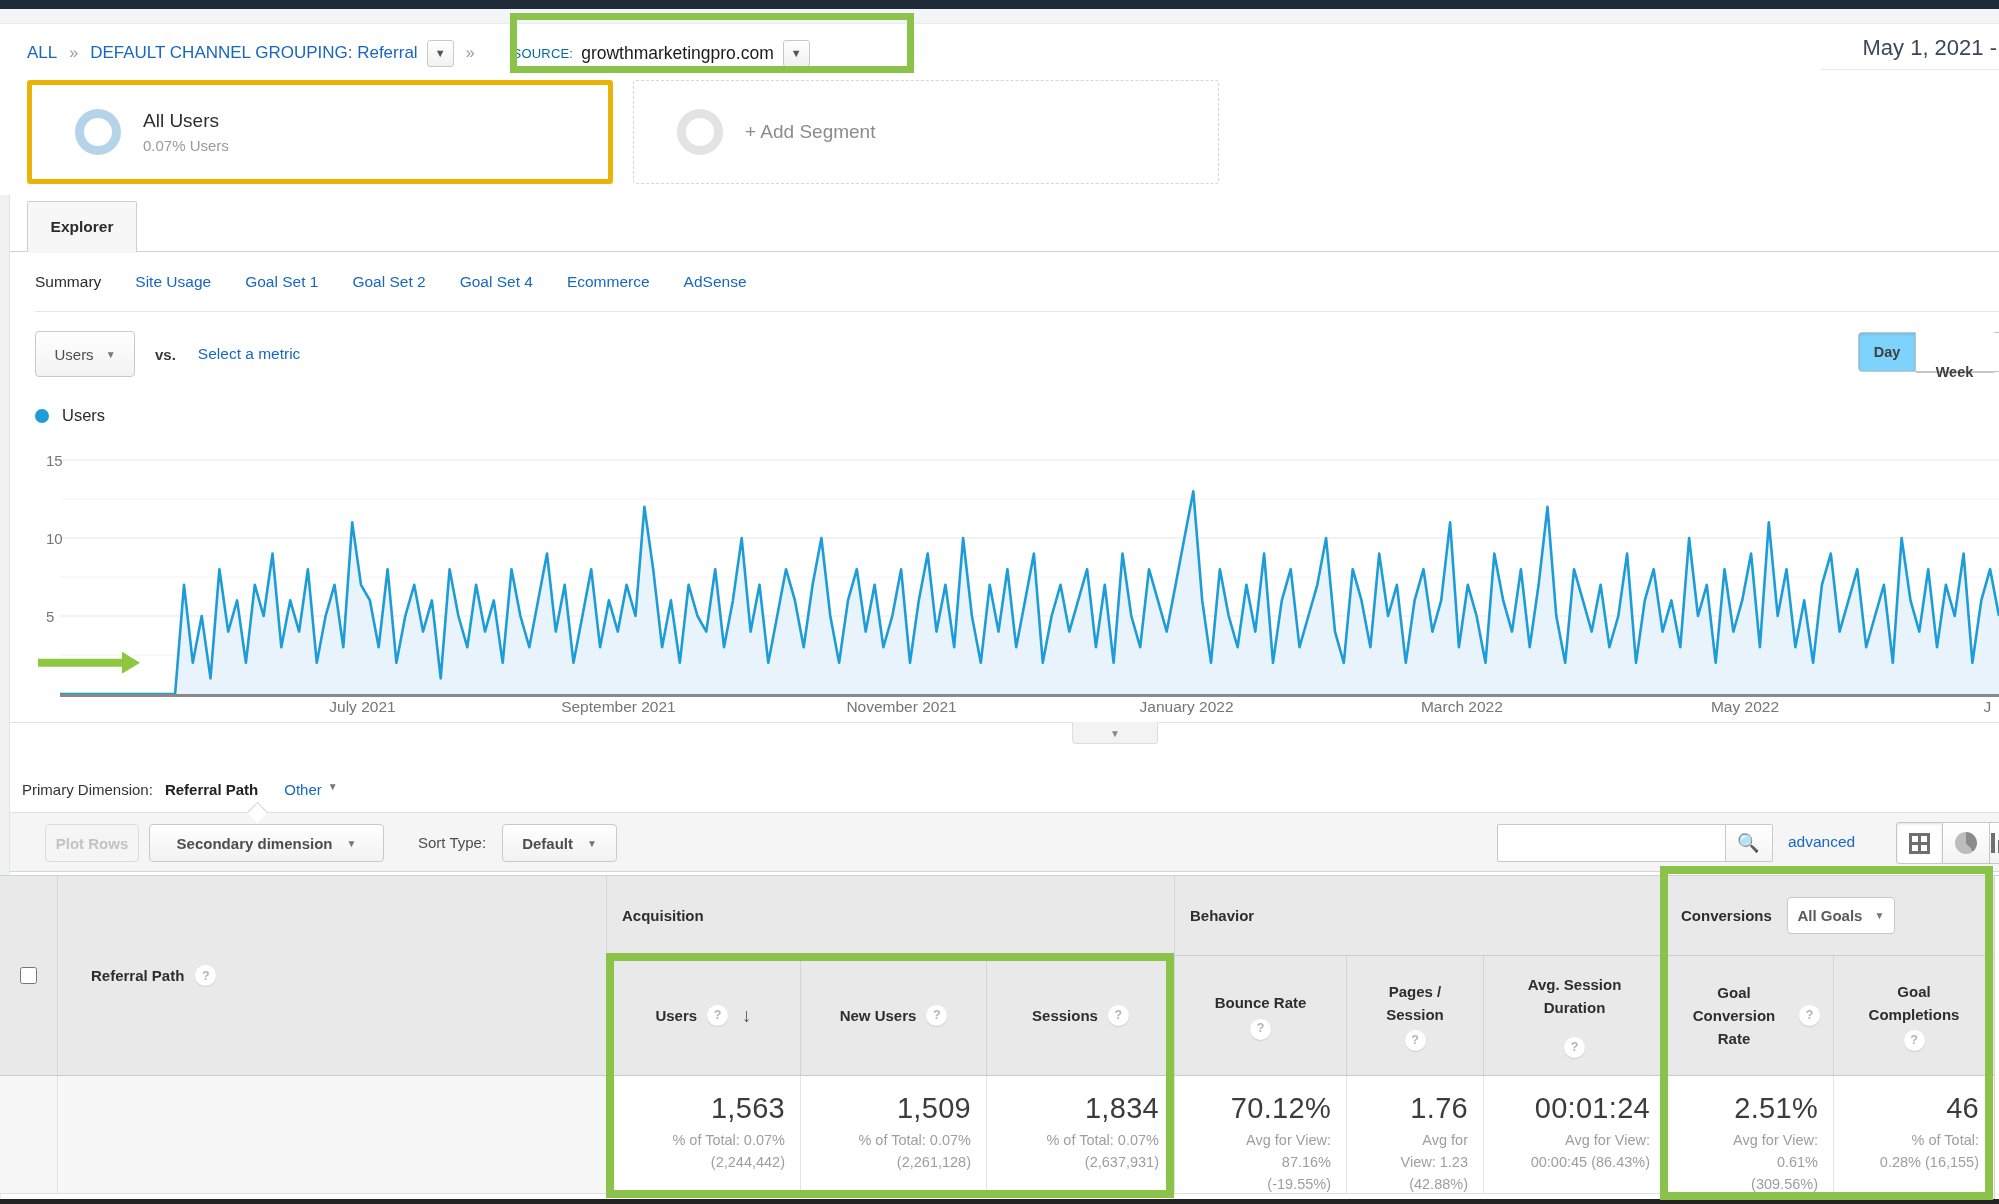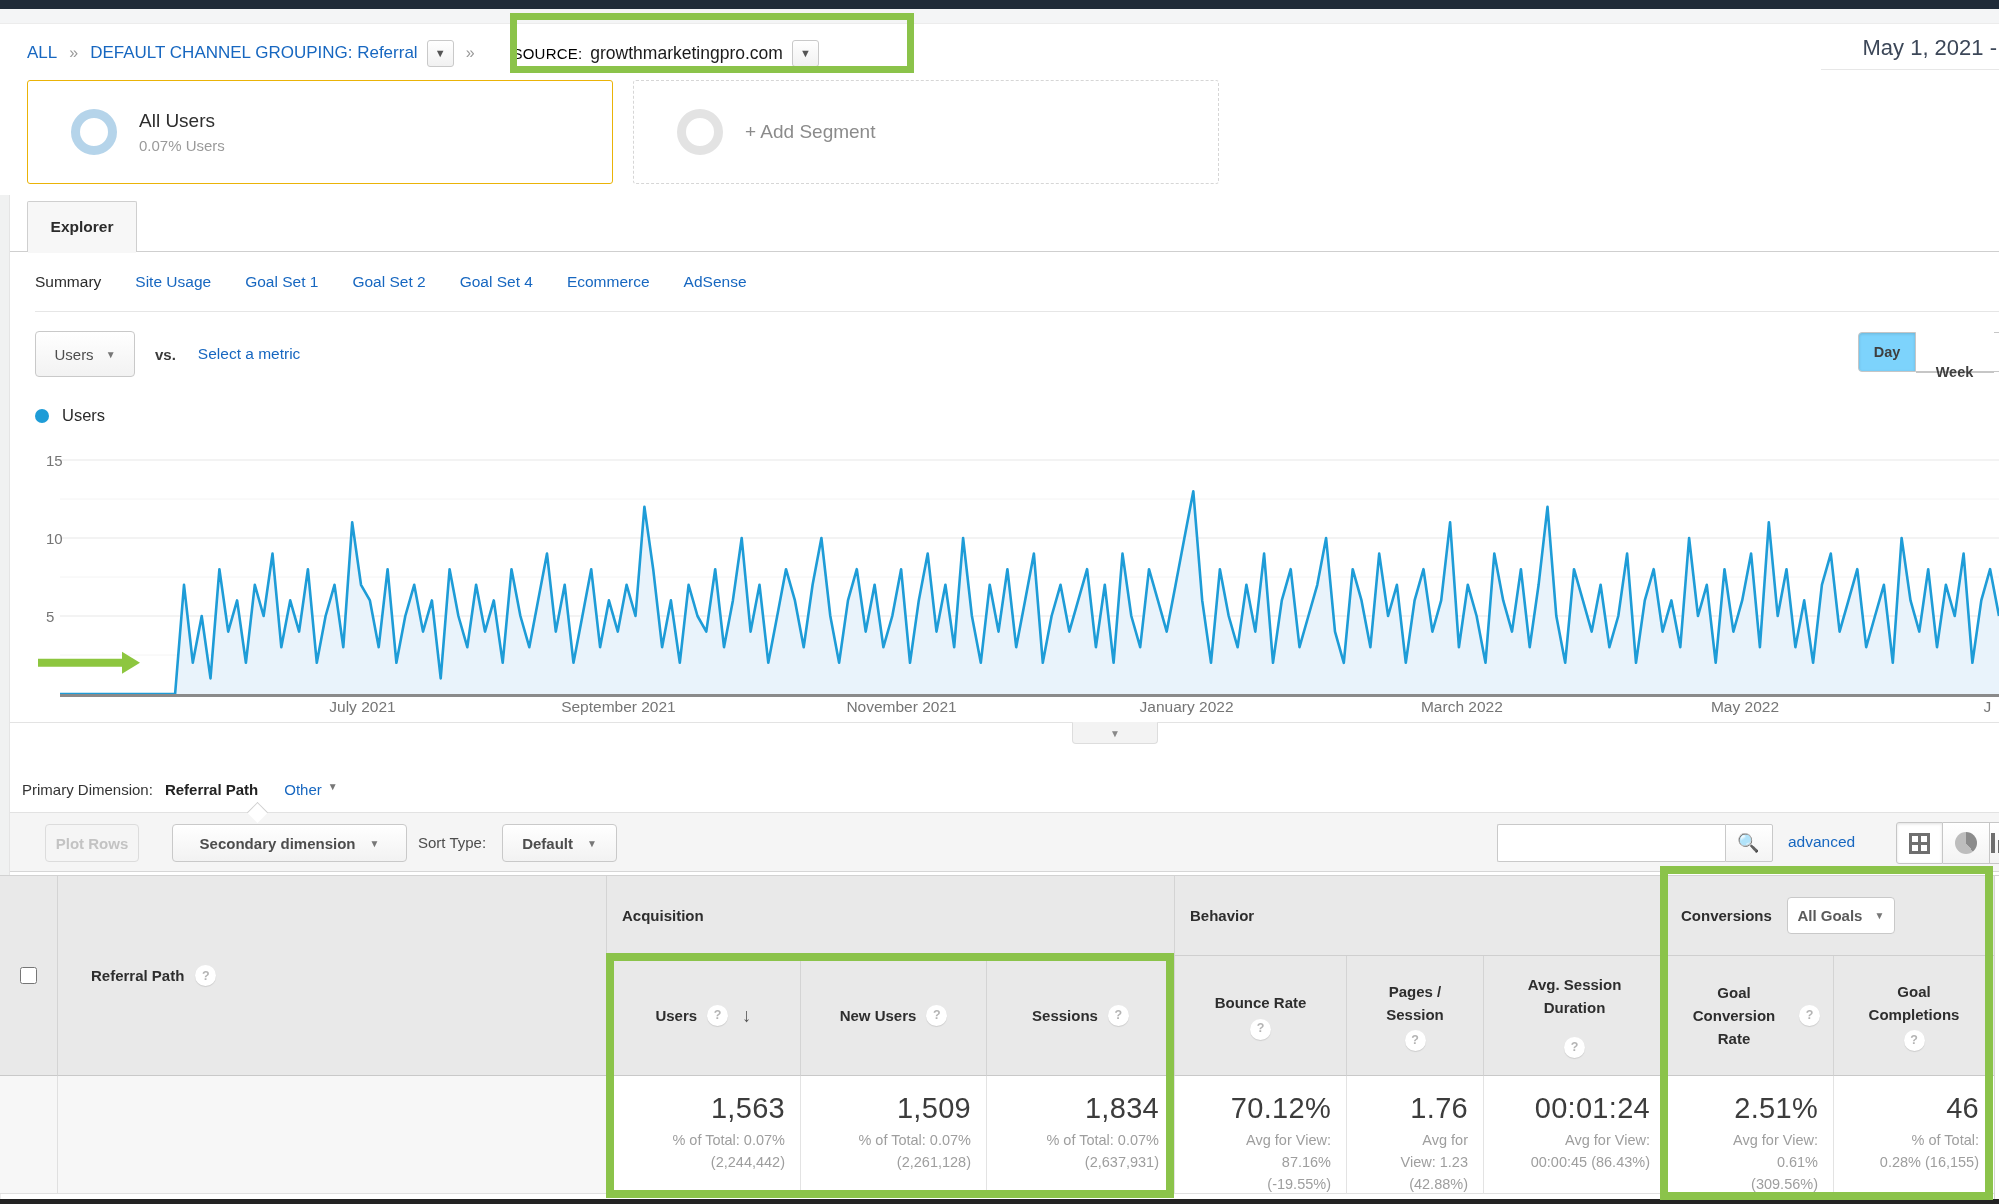--- a/index.html
+++ b/index.html
@@ -14,28 +14,28 @@
   .bottom-strip { left:0; top:1199px; width:1999px; height:5px; background:#232323; }
 
   
   .breadcrumb { left:27px; top:36px; height:34px; display:flex; align-items:center; font-size:17px; }
   .crumb-link { color:#1767c0; cursor:pointer; }
   .crumb-sep { color:#9a9a9a; margin:0 12px; font-size:16px; }
   .mini-drop { display:inline-flex; align-items:center; justify-content:center; width:27px; height:27px;
                border:1px solid #c9c9c9; border-radius:3px; background:linear-gradient(#fff,#f1f1f1);
                margin-left:9px; color:#555; font-size:11px; cursor:pointer; }
   .source-wrap { display:flex; align-items:center; margin-left:26px; }
-  .source-label { font-size:15px; color:#000000; letter-spacing:.2px; margin-right:8px; }
+  .source-label { font-size:13px; color:#0369a1; letter-spacing:.2px; margin-right:8px; }
   .source-value { font-size:17.5px; color:#1b1b1b; }
   .date-box { right:0px; top:26px; width:178px; height:44px; border-bottom:1px solid #e7e7e7;
               font-size:22px; color:#3c4758; display:flex; align-items:center; justify-content:flex-end;
               padding-right:2px; cursor:pointer; }
 
   
-  .chip { top:80px; height:104px; width:586px; background:#fff; border:1px solid #eab308; border-radius:3px; cursor:pointer; display:flex; align-items:center; }
+  .chip { top:80px; height:104px; width:586px; background:#fff; border:5px solid #eab308; border-radius:3px; cursor:pointer; display:flex; align-items:center; }
   .chip.dashed { border:1px dashed #d6d6d6; }
   .donut { width:46px; height:46px; border-radius:50%; border:9px solid #b5d4ea; margin:0 22px 0 43px; background:#fff; }
   .donut.gray { border-color:#e3e3e3; }
   .chip-title { font-size:19px; color:#2e2e2e; }
   .chip-sub { font-size:15px; color:#9a9a9a; margin-top:5px; }
   .add-seg { font-size:19px; color:#8b8b8b; }
 
   
   .explorer-tab { left:27px; top:201px; width:110px; height:51px; background:#f7f7f7;
                   border:1px solid #cfcfcf; border-bottom:none; border-radius:2px 2px 0 0;
@@ -82,21 +82,21 @@
   .pd-active { font-weight:bold; margin-left:12px; color:#222; cursor:default; }
   .pd-other { margin-left:26px; display:flex; align-items:flex-start; gap:6px; cursor:pointer; }
   .notch { left:250px; top:805px; width:15px; height:15px; background:#fff; border-left:1px solid #cfcfcf;
            border-top:1px solid #cfcfcf; transform:rotate(45deg); z-index:2; }
 
   
   .toolbar { left:10px; top:812px; width:1989px; height:60px; background:#f5f5f5;
              border-top:1px solid #e2e2e2; border-bottom:1px solid #d6d6d6; }
   .tb-btn { position:absolute; height:38px; top:11px;font-weight:bold; }
   .plot-rows { left:35px; width:94px; background:#f5f5f5; border:1px solid #dcdcdc; color:#c3c3c3; cursor:default; }
-  .sec-dim { left:162px; width:235px; gap:14px; }
+  .sec-dim { left:139px; width:235px; gap:14px; }
   .sort-label { position:absolute; left:408px; top:21px; font-size:15px; color:#4d4d4d; }
   .sort-default { left:492px; width:115px; gap:14px; }
   .search-wrap { position:absolute; left:1487px; top:11px; display:flex; }
   .search-input { width:228px; height:38px; border:1px solid #c9c9c9; border-right:none; border-radius:2px 0 0 2px;
                   background:#fff; font-size:15px; padding:0 10px; font-family:inherit; outline:none; }
   .search-btn { width:48px; height:38px; border:1px solid #c9c9c9; border-radius:0 2px 2px 0;
                 background:linear-gradient(#fff,#f4f4f4); display:flex; align-items:center; justify-content:center;
                 font-size:18px; color:#555; cursor:pointer; }
   .advanced { position:absolute; left:1778px; top:20px; font-size:15.5px; }
   .view-group { position:absolute; left:1886px; top:9px; display:flex; height:42px; }

